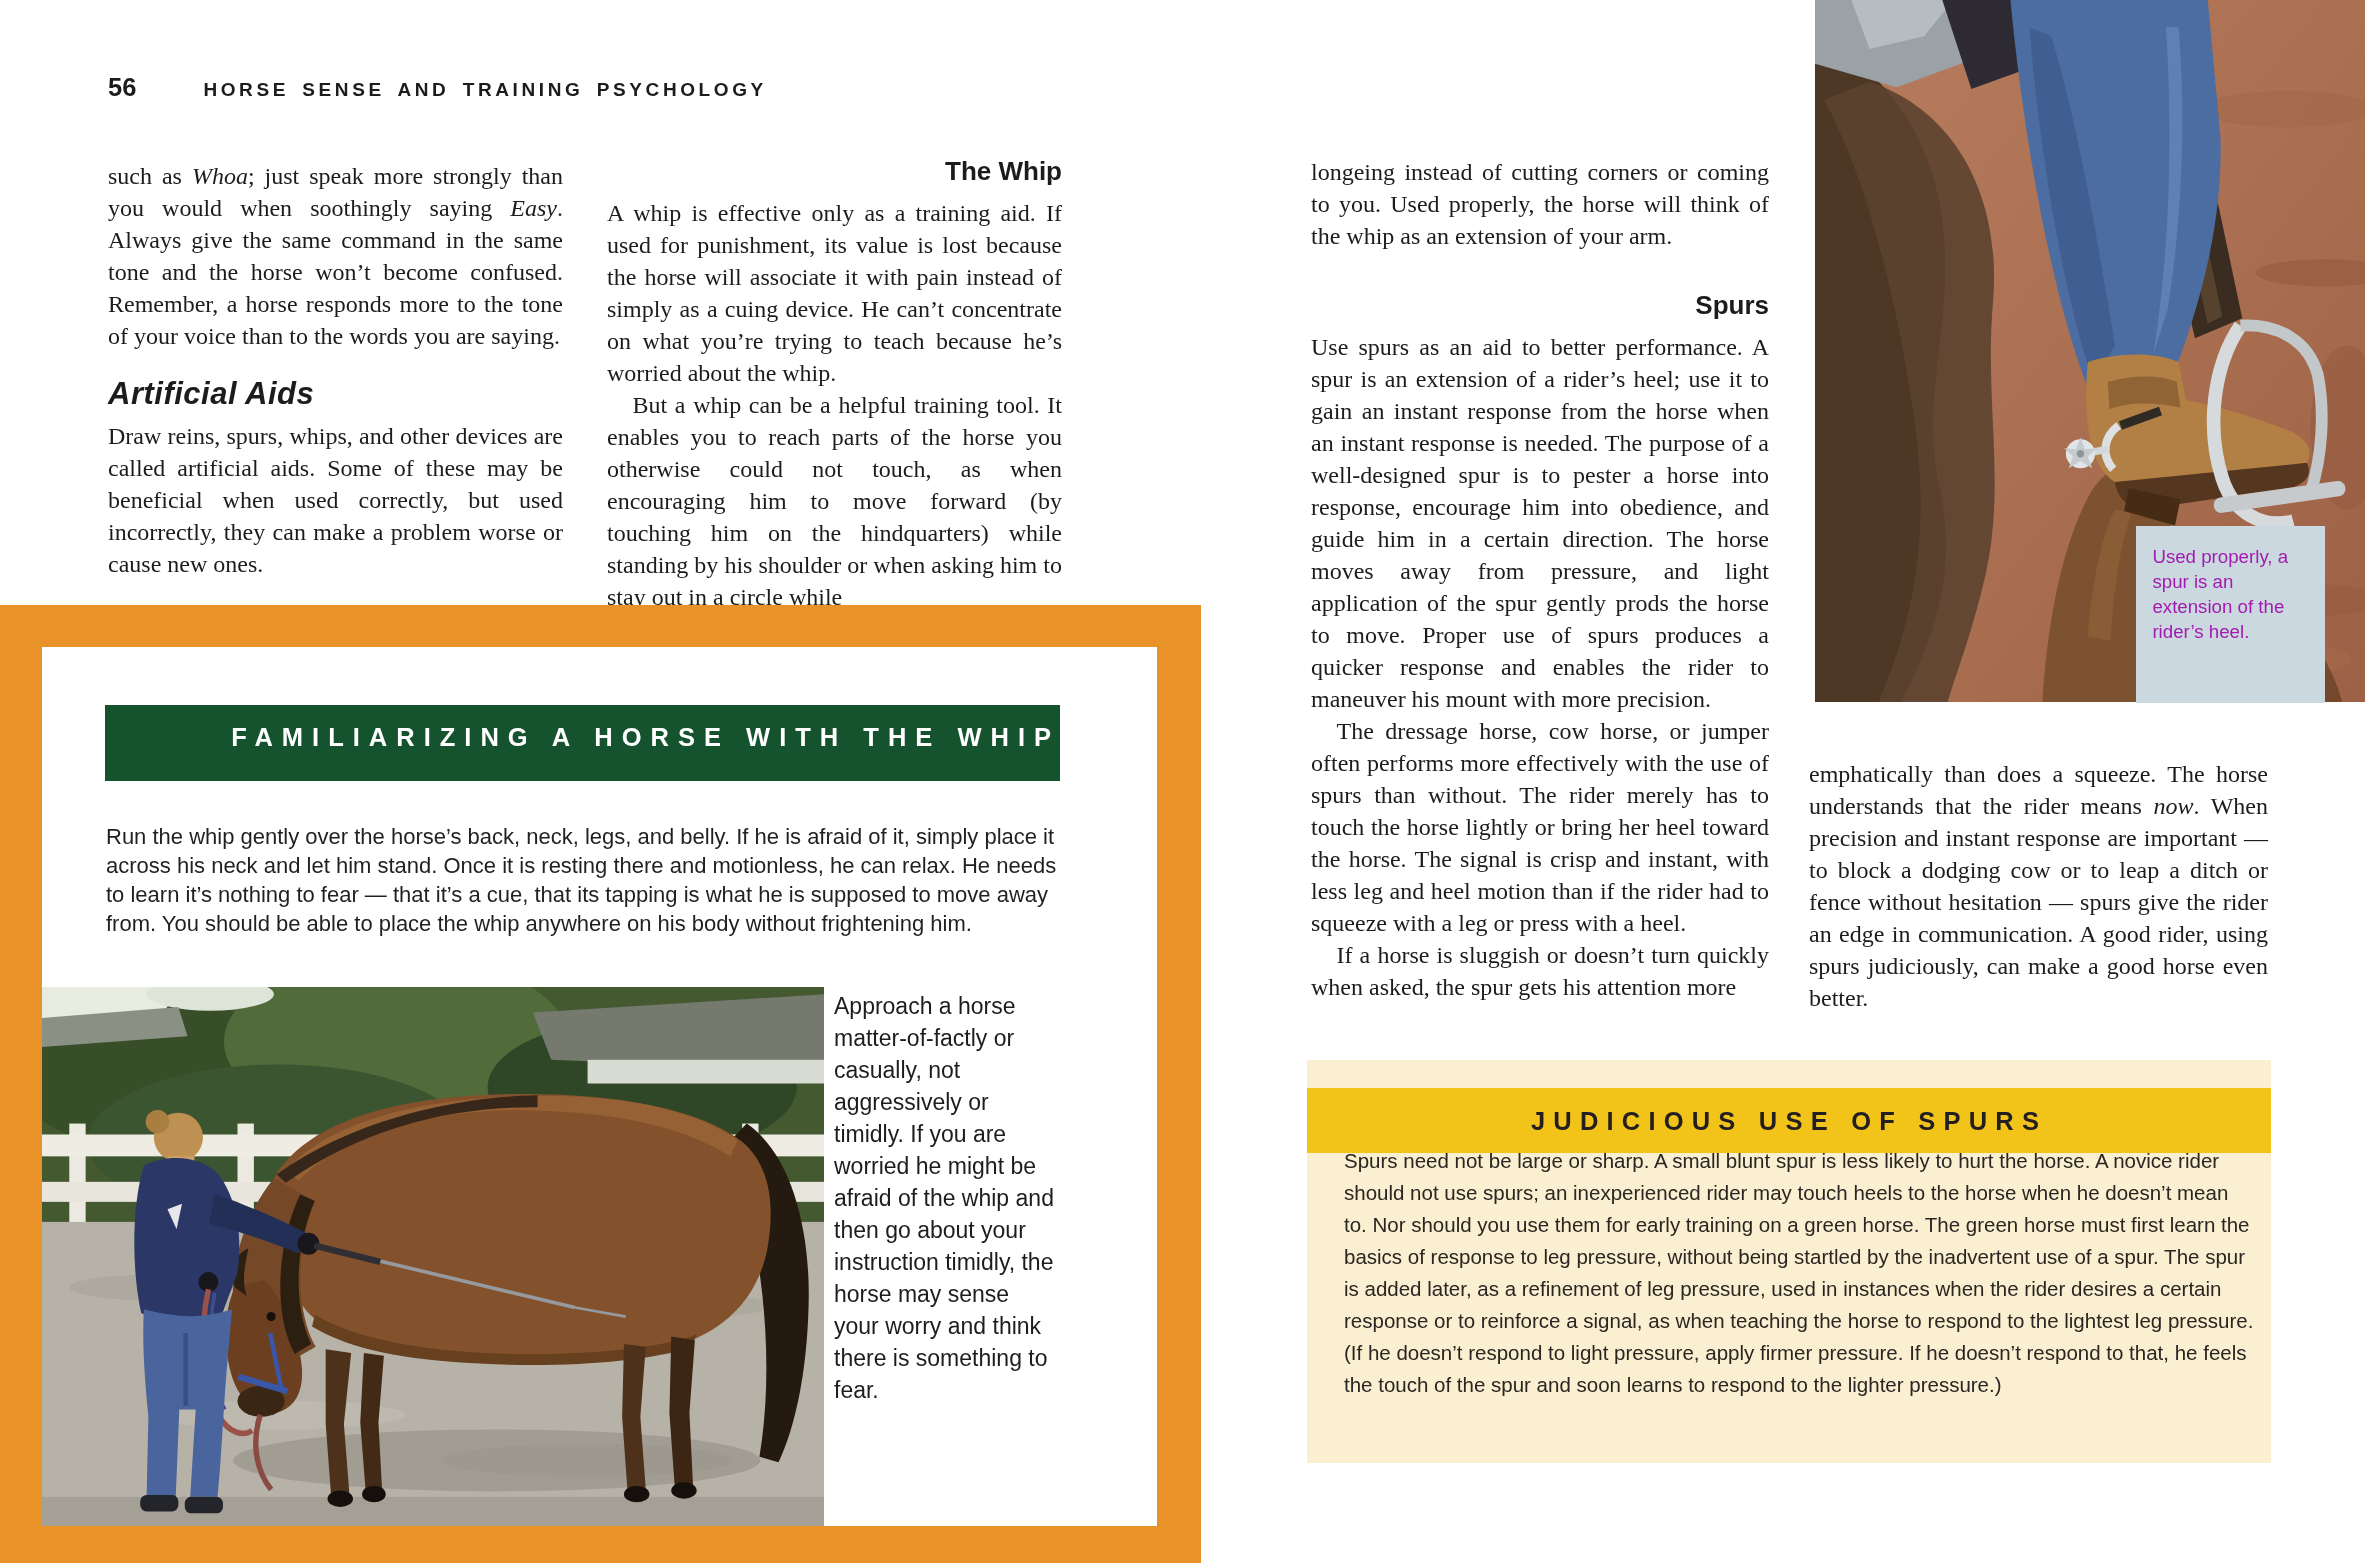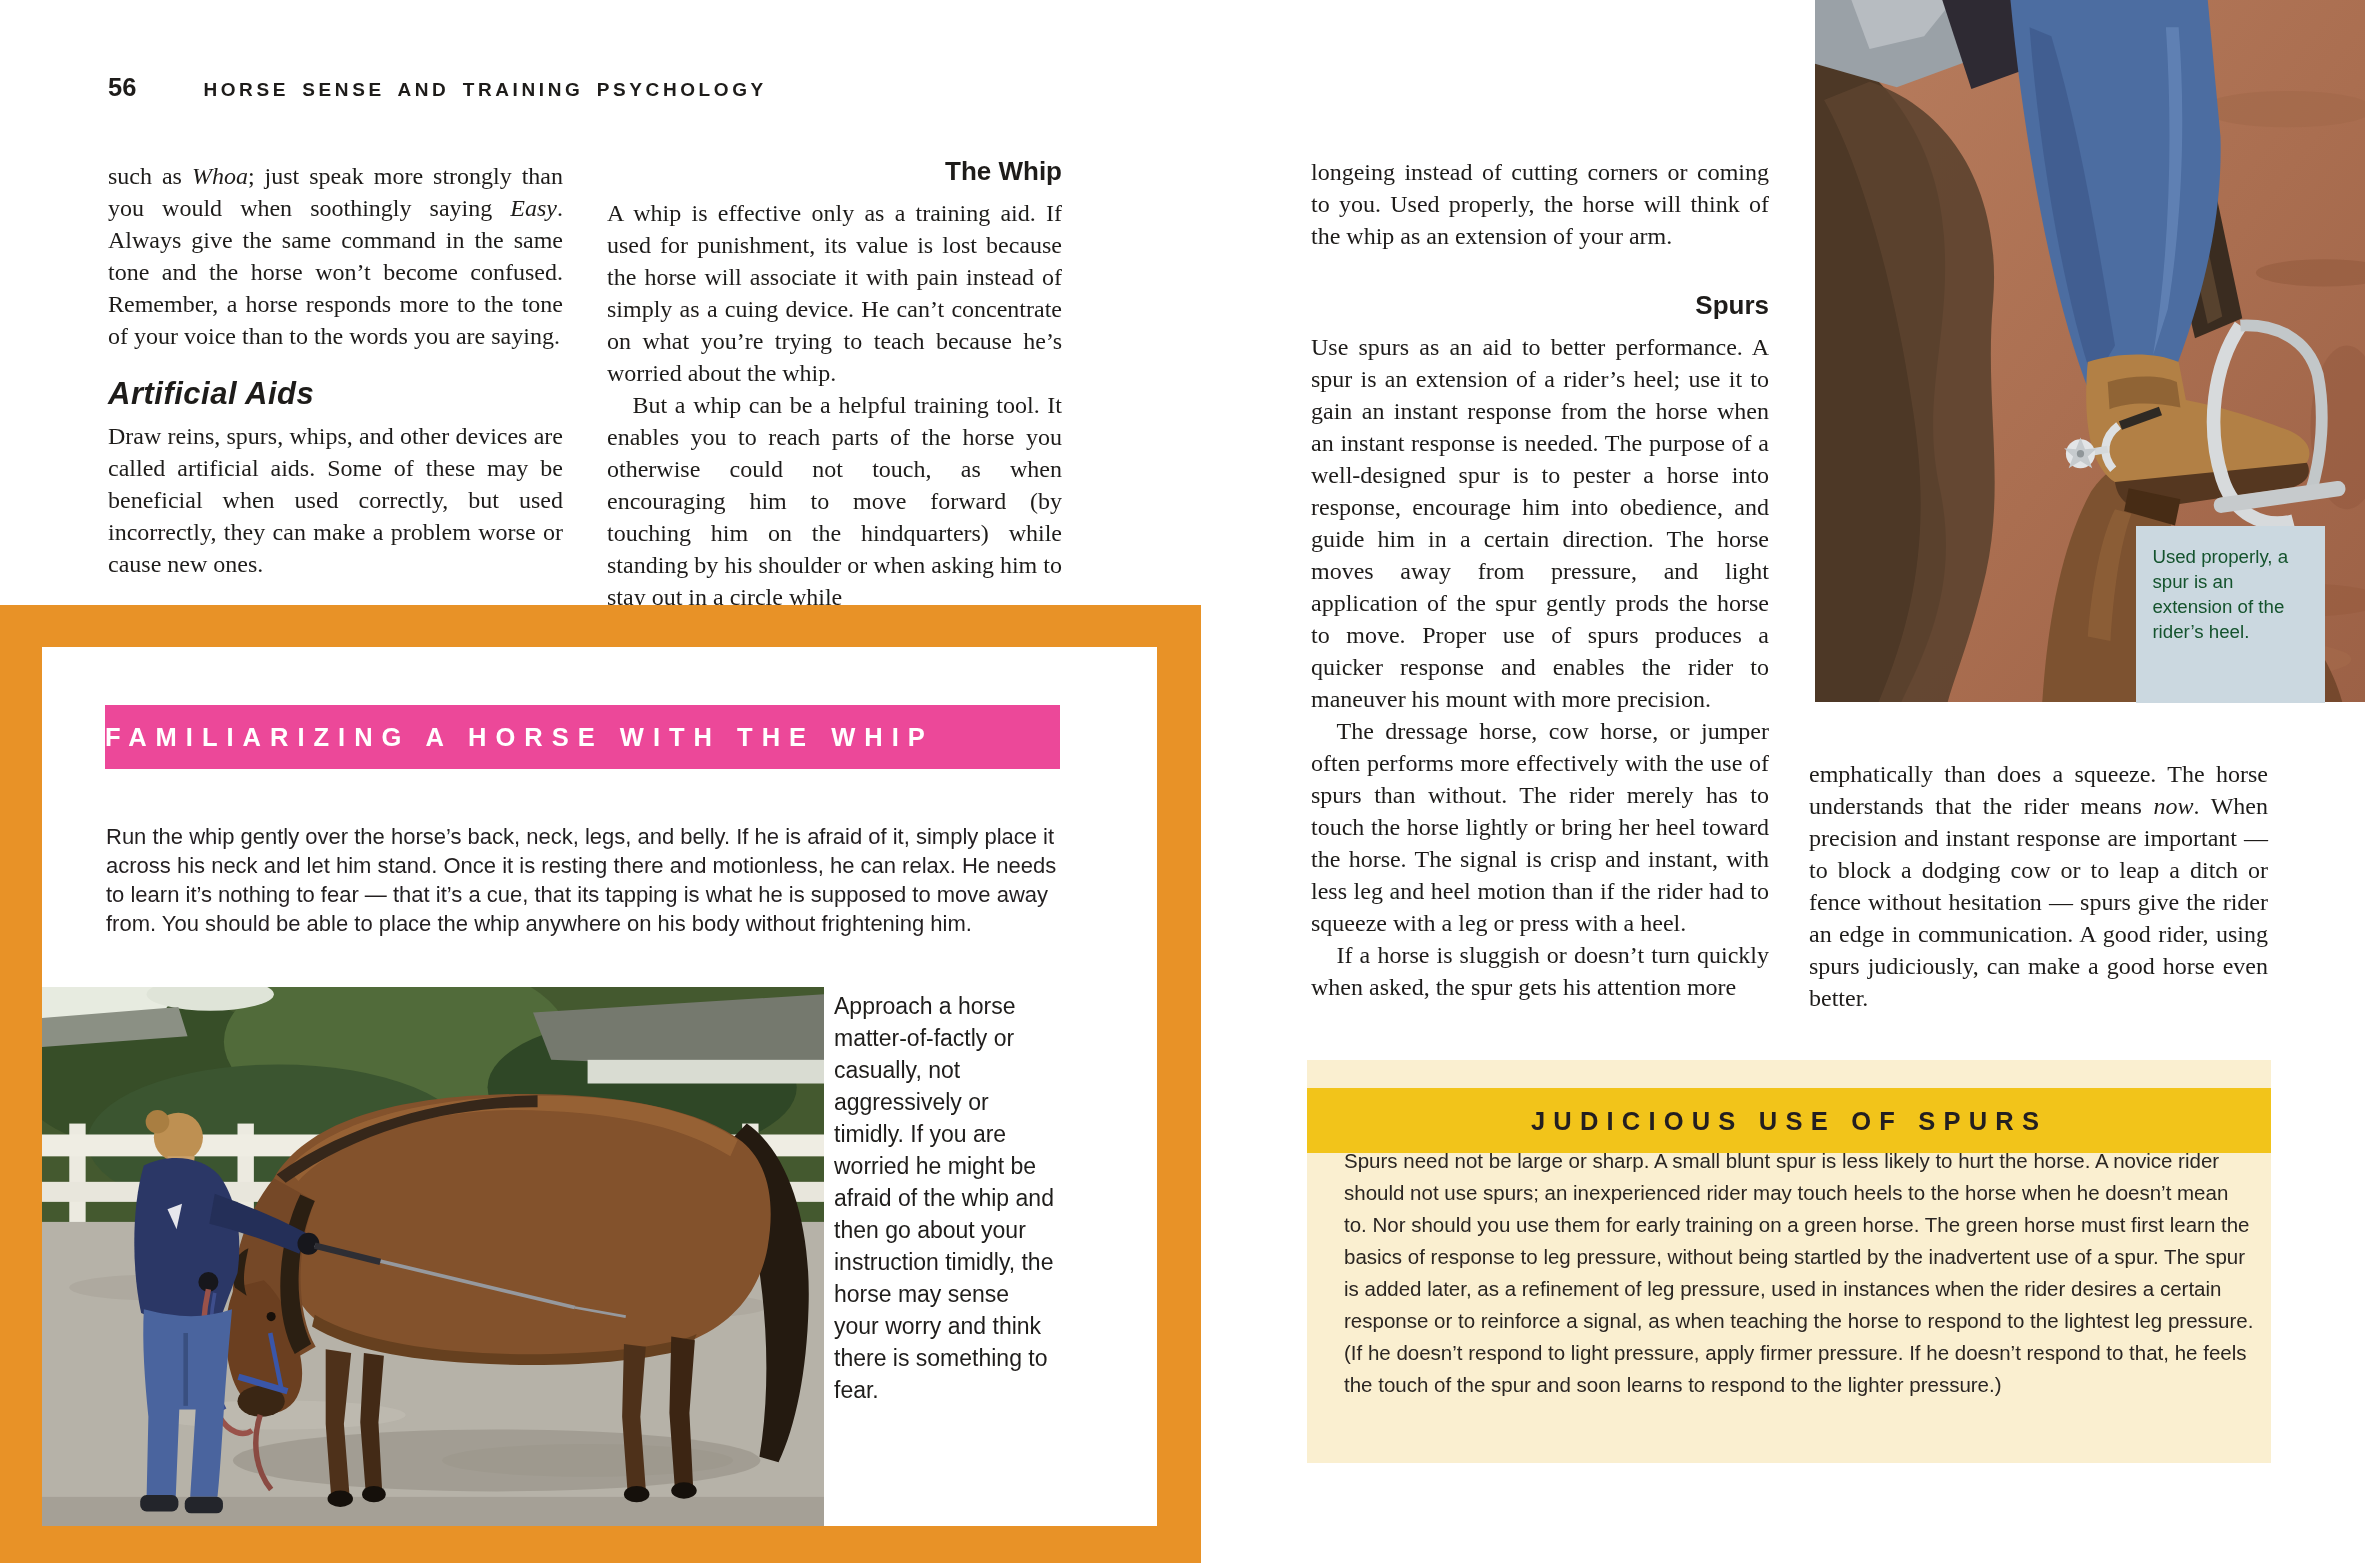--- a/index.html
+++ b/index.html
@@ -24,28 +24,28 @@
         margin:0 0 10px 0;line-height:31px;text-align:right;}
   .h-sub.mt{margin-top:38px;}
   .h-aa{font-family:"Liberation Sans",sans-serif;font-style:italic;font-size:31px;font-weight:700;
         margin:24px 0 9px 0;line-height:35px;text-align:left;letter-spacing:0.5px;}
   .col i{font-style:italic;}
 
   
   #spur-photo{position:absolute;left:1815px;top:0;width:550px;height:702px;display:block;}
   #spur-caption-box{position:absolute;left:2136px;top:526px;width:189px;height:177px;
         background:#cbd8e0;box-sizing:border-box;padding:18px 14.6px 0 16.4px;
-        font-family:"Liberation Sans",sans-serif;font-size:18.7px;line-height:25px;color:#14532d;}
+        font-family:"Liberation Sans",sans-serif;font-size:18.7px;line-height:25px;color:#a21caf;}
 
   
   #orange-box{position:absolute;left:0;top:605px;width:1201px;height:958px;background:#e89227;}
   #white-panel{position:absolute;left:42px;top:42px;width:1115px;height:879px;background:#ffffff;}
-  #whip-box-title{position:absolute;left:63px;top:58px;width:955px;height:64px;background:#ec4899;
+  #whip-box-title{position:absolute;left:63px;top:58px;width:955px;height:76px;background:#14532d;
         color:#ffffff;font-family:"Liberation Sans",sans-serif;font-weight:700;font-size:25.5px;
-        letter-spacing:9px;text-align:left;line-height:64px;white-space:nowrap;}
+        letter-spacing:9px;text-align:right;line-height:64px;white-space:nowrap;}
   #whip-box-body{position:absolute;left:64px;top:175px;width:959px;margin:0;
         font-family:"Liberation Sans",sans-serif;font-size:22px;line-height:29px;color:#231f20;}
   #whip-photo{position:absolute;left:0;top:340px;width:782px;height:539px;display:block;}
   #whip-photo-caption{position:absolute;left:792px;top:343px;width:220px;margin:0;
         font-family:"Liberation Sans",sans-serif;font-size:23px;line-height:32px;color:#1f1d1b;}
 
   
   #spur-box{position:absolute;left:1307px;top:1060px;width:964px;height:403px;background:#faefd0;}
   #spur-box .band{position:absolute;left:0;top:0;width:100%;height:65px;background:#f2c41a;
         color:#231f20;font-family:"Liberation Sans",sans-serif;font-weight:700;font-size:25.5px;

